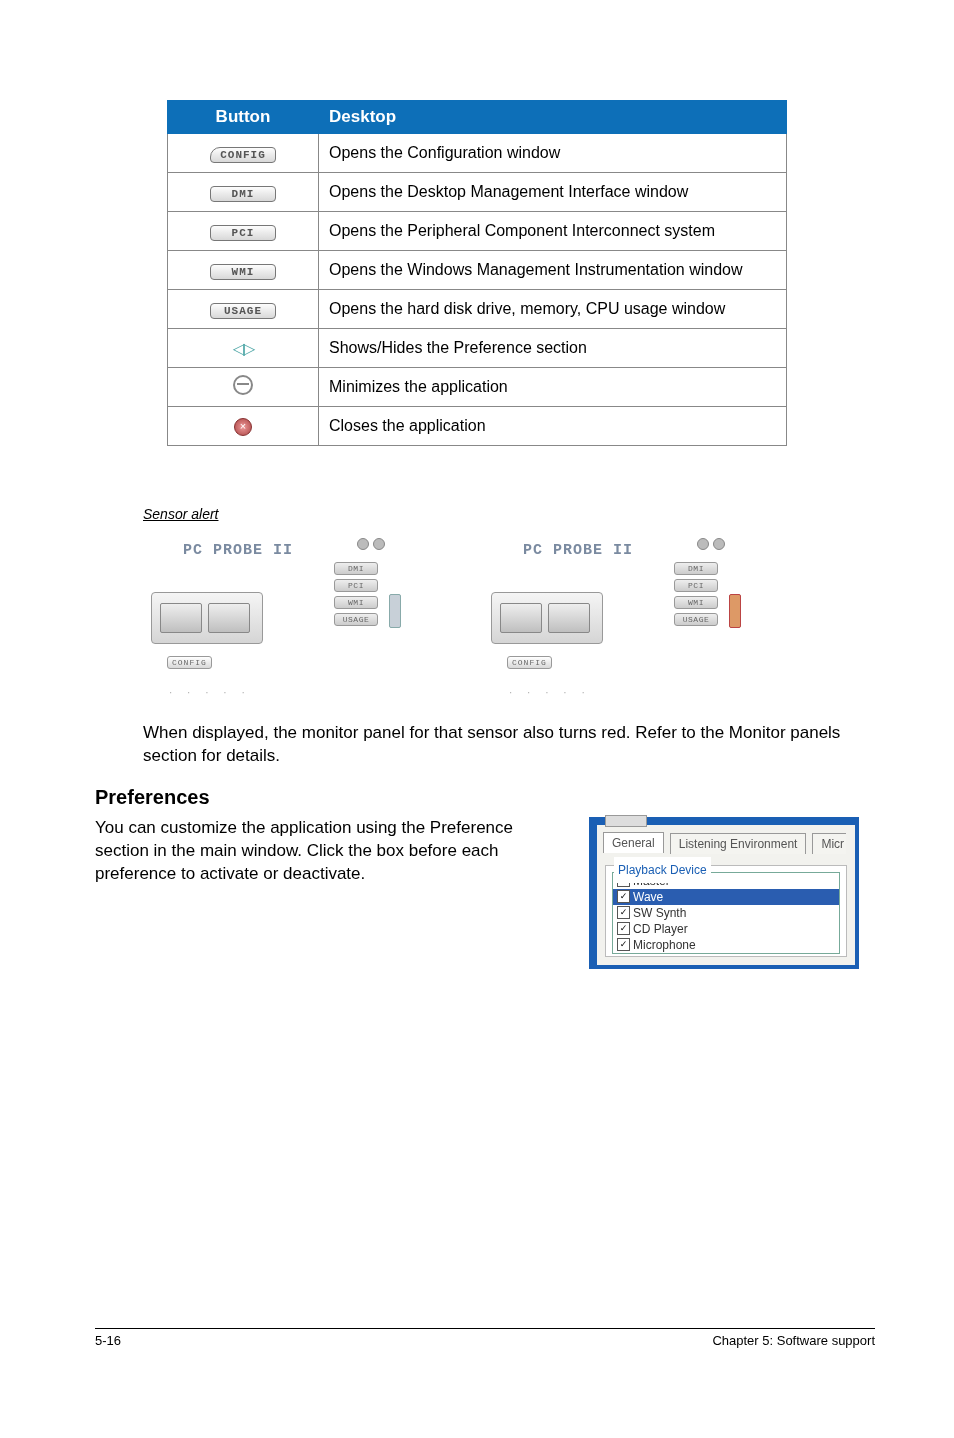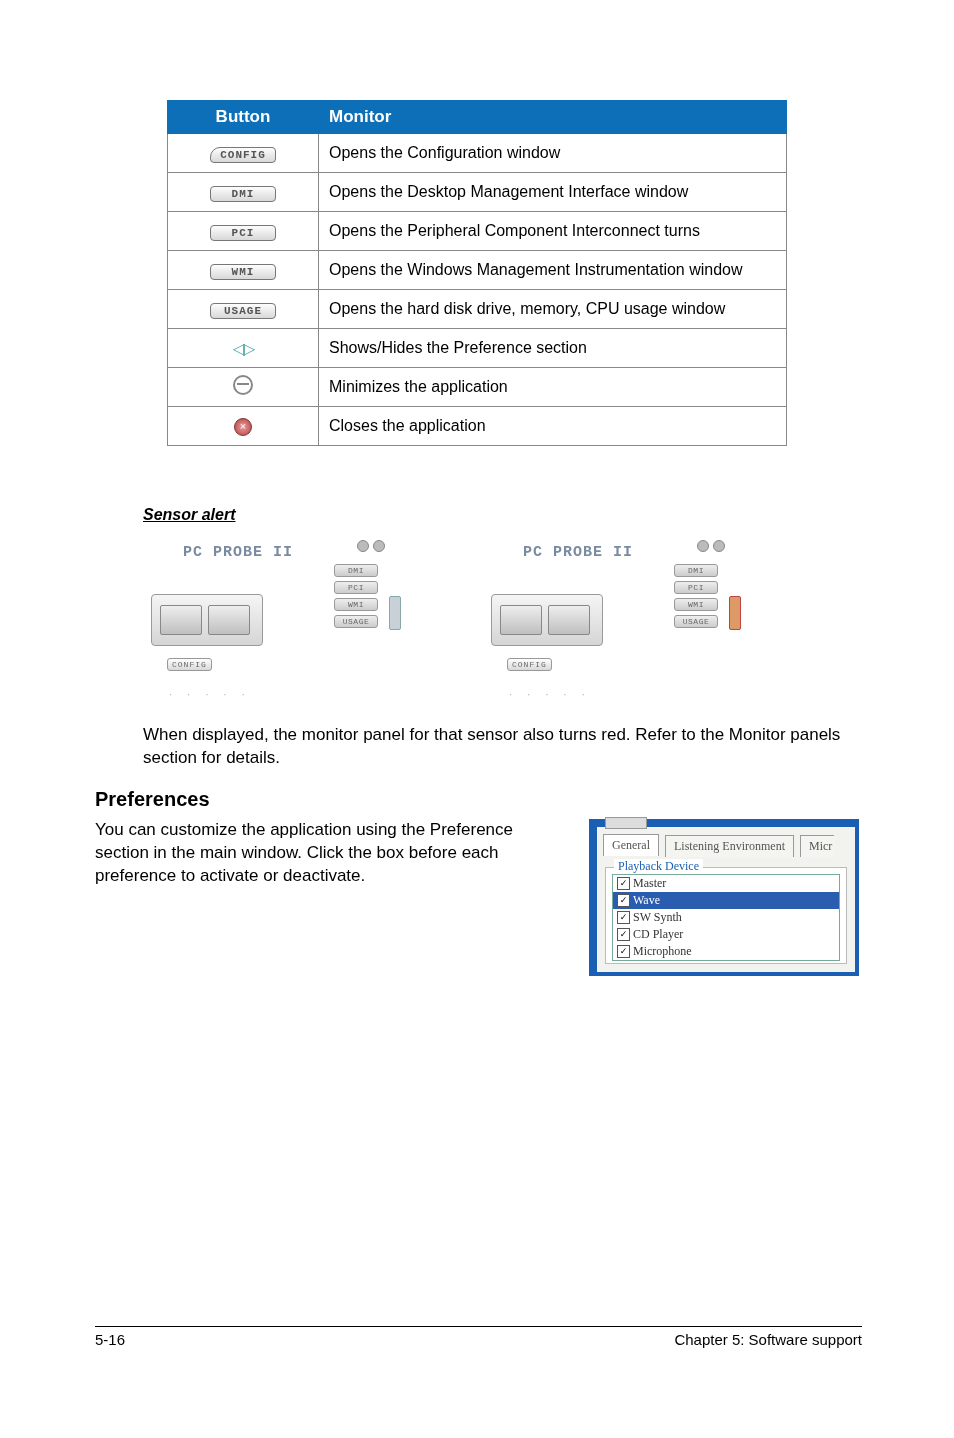--- a/index.html
+++ b/index.html
@@ -99,23 +99,22 @@
     text-align:center;
   }
   .body-text {
     font-size: 17px;
     line-height: 1.35;
     margin: 0 0 14px 48px;
   }
   .sensor-heading {
     font-style: italic;
     text-decoration: underline;
-    font-size: 16px;
+    font-size: 14px;
     margin: 0 0 2px 48px;
-    font-weight: bold;
   }
   .probe-row {
     display: flex;
     gap: 80px;
     margin: 12px 0 18px 48px;
   }
   .probe-widget {
     width: 260px;
     height: 170px;
     position: relative;
@@ -223,21 +222,21 @@
     font-size: 17px;
     line-height: 1.35;
   }
   .prefs-shot {
     width: 270px;
     border-top: 8px solid #1a5fb4;
     border-left: 8px solid #1a5fb4;
     border-right: 4px solid #1a5fb4;
     border-bottom: 4px solid #1a5fb4;
     background: #f2f2ee;
-    font-family: Liberation Serif, serif;
+    font-family: Liberation Sans, sans-serif;
     box-sizing: border-box;
   }
   .prefs-shot .tabbar {
     position: relative;
     height: 30px;
     margin: 6px 0 0 0;
   }
   .prefs-shot .tabbar::before {
     content:"";
     position:absolute;
@@ -271,21 +270,21 @@
     margin:4px 8px 8px 8px;
     border:1px solid #bbb;
     padding:6px 6px 2px 6px;
     background:#fff;
     position:relative;
   }
   .prefs-shot .grouplabel {
     position:absolute;
     top:-9px; left:8px;
     background:#fff;
-    padding:0 4px;
+    padding:6px 4px;
     font-size:12px;
     color:#1a5fb4;
   }
   .prefs-shot .listbox {
     border:1px solid #7a9;
     padding:0;
     font-size:12px;
     background:#fff;
   }
   .prefs-shot .item {
@@ -306,50 +305,50 @@
     display:inline-block;
     font-size:9px;
     line-height:10px;
     text-align:center;
     color:#000;
   }
   .footer {
     position: absolute;
     bottom: 32px;
     left: 95px;
-    right: 92px;
+    right: 79px;
     border-top: 1px solid #000;
     padding-top: 4px;
-    font-size: 15px;
+    font-size: 13px;
     display: flex;
     justify-content: space-between;
   }
 </style>
 </head>
 <body>
 
 <div class="page">
 
   <table class="btn-table">
     <tbody>
         <tr>
       <th>Button</th>
-      <th>Monitor</th>
+      <th>Desktop</th>
     </tr>
     <tr>
       <td class="icon-cell"><span class="icon-chip icon-config">CONFIG</span></td>
       <td>Opens the Configuration window</td>
     </tr>
     <tr>
       <td class="icon-cell"><span class="icon-chip">DMI</span></td>
       <td>Opens the Desktop Management Interface window</td>
     </tr>
     <tr>
       <td class="icon-cell"><span class="icon-chip">PCI</span></td>
-      <td>Opens the Peripheral Component Interconnect turns</td>
+      <td>Opens the Peripheral Component Interconnect system</td>
     </tr>
     <tr>
       <td class="icon-cell"><span class="icon-chip">WMI</span></td>
       <td>Opens the Windows Management Instrumentation window</td>
     </tr>
     <tr>
       <td class="icon-cell"><span class="icon-chip">USAGE</span></td>
       <td>Opens the hard disk drive, memory, CPU usage window</td>
     </tr>
     <tr>

